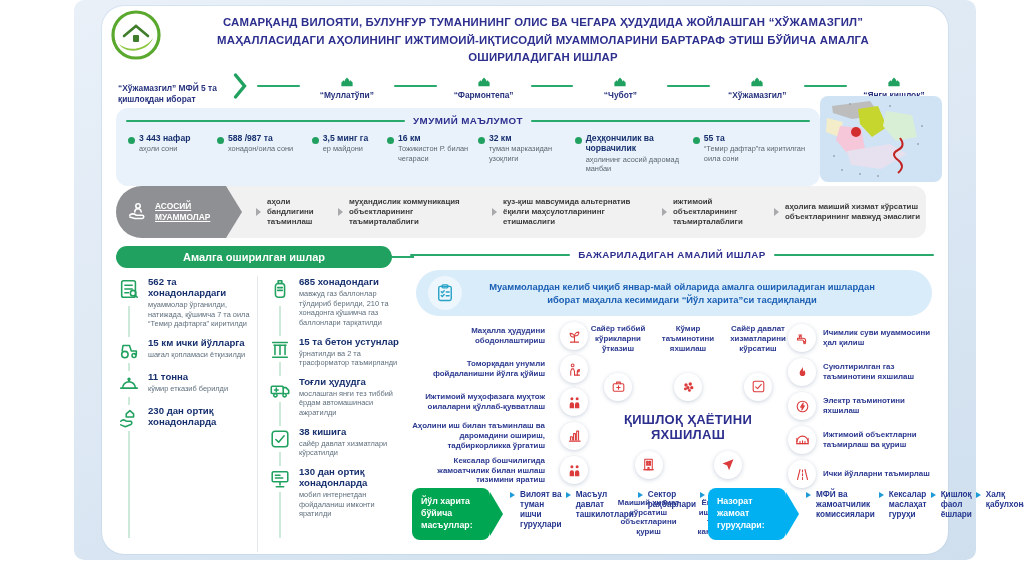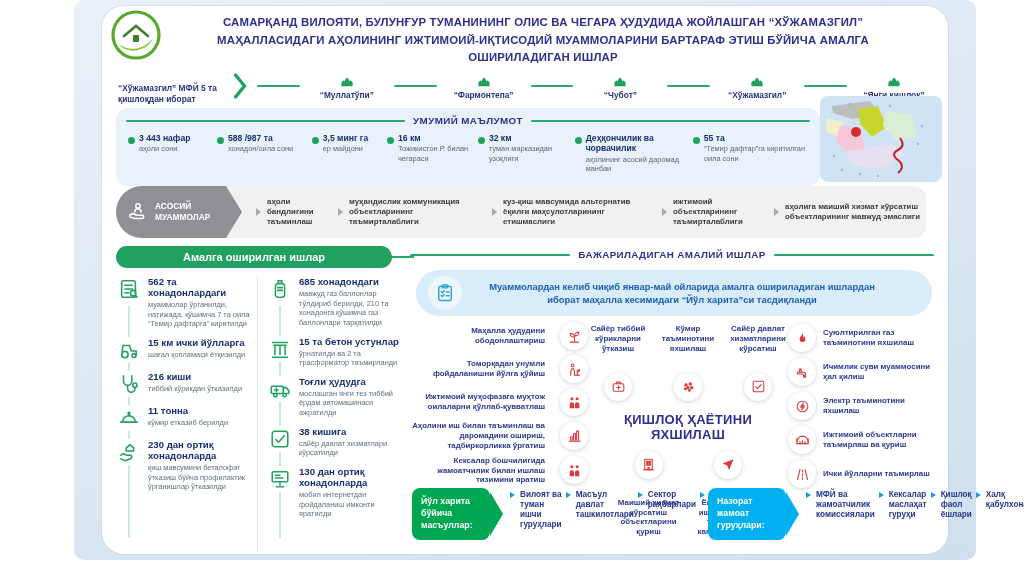--- a/index.html
+++ b/index.html
@@ -46,21 +46,21 @@
   .map{position:absolute;left:718px;top:90px;width:122px;height:86px;}
 
   
   .problems{position:absolute;left:14px;top:180px;width:810px;height:52px;background:#f1f1f2;
             border-radius:26px 12px 12px 26px;display:flex;align-items:center;}
   .p-label{position:relative;width:110px;height:52px;background:#8f9093;border-radius:26px 0 0 26px;
            display:flex;align-items:center;gap:6px;padding-left:11px;color:#fff;flex:none;}
   .p-label::after{content:"";position:absolute;left:100%;top:0;width:0;height:0;
            border-top:26px solid transparent;border-bottom:26px solid transparent;border-left:16px solid #8f9093;}
   .p-label svg{width:22px;height:22px;flex:none;}
-  .p-label .t{font-size:8.4px;font-weight:800;line-height:1.3;}
+  .p-label .t{font-size:8.4px;font-weight:800;line-height:1.3;text-decoration:underline;}
   .p-items{flex:1;display:flex;align-items:center;padding-left:30px;gap:12px;}
   .p-item{display:flex;align-items:center;gap:6px;}
   .p-item:nth-child(1){width:70px;} .p-item:nth-child(2){width:142px;} .p-item:nth-child(3){width:158px;}
   .p-item:nth-child(4){width:100px;} .p-item:nth-child(5){width:148px;}
   .p-tri{width:0;height:0;border-top:4px solid transparent;border-bottom:4px solid transparent;
          border-left:5px solid #a9a9ad;flex:none;}
   .p-item .t{font-size:7.9px;font-weight:600;color:#3c3c3c;line-height:1.3;}
 
   
   .done-hdr{position:absolute;left:14px;top:240px;width:276px;height:22px;background:#21a15f;
@@ -450,48 +450,36 @@
               </svg>
             </span>
             <div>
               <div class="d-val">15 км ички йўлларга</div>
               <div class="d-desc">шағал қопламаси ётқизилди</div>
             </div>
           </div>
         <div class="d-item">
             <span class="d-ic">
               <svg class="line">
-                <use href="#s-stetho"></use>
-              </svg>
-            </span>
-            <div>
-              <div class="d-val">216 киши</div>
-              <div class="d-desc">тиббий кўрикдан ўтказилди</div>
-            </div>
-          </div>
-        <div class="d-item">
-            <span class="d-ic">
-              <svg class="line">
                 <use href="#s-cart"></use>
               </svg>
             </span>
             <div>
               <div class="d-val">11 тонна</div>
               <div class="d-desc">кўмир етказиб берилди</div>
             </div>
           </div>
         <div class="d-item">
             <span class="d-ic">
               <svg class="line">
                 <use href="#s-househand"></use>
               </svg>
             </span>
             <div>
               <div class="d-val">230 дан ортиқ хонадонларда</div>
-              <div class="d-desc">қиш мавсумини беталофат ўтказиш бўйча профилактик ўрганишлар ўтказилди</div>
             </div>
           </div>
       </div>
       <div class="done-col second">
         <div class="vline"></div>
         <div class="d-item">
             <span class="d-ic">
               <svg class="line">
                 <use href="#s-gas"></use>
               </svg>
@@ -648,33 +636,33 @@
                   <use href="#s-plane"></use>
                 </svg>
               </span>
               <span class="gm-t">Ёшлар билан ишлаш бўйича телеграмм каналини очиш</span>
             </div>
         </div>
       </div>
       <div class="grid-right">
         <div class="gr-item">
             <span class="circle">
+              <svg class="line">
+                <use href="#s-faucet"></use>
+              </svg>
+            </span>
+            <span class="gr-t">Ичимлик суви муаммосини ҳал қилиш</span>
+          </div>
+        <div class="gr-item">
+            <span class="circle">
               <svg class="fill">
                 <use href="#s-flame"></use>
               </svg>
             </span>
             <span class="gr-t">Суюлтирилган газ таъминотини яхшилаш</span>
-          </div>
-        <div class="gr-item">
-            <span class="circle">
-              <svg class="line">
-                <use href="#s-faucet"></use>
-              </svg>
-            </span>
-            <span class="gr-t">Ичимлик суви муаммосини ҳал қилиш</span>
           </div>
         <div class="gr-item">
             <span class="circle">
               <svg class="line">
                 <use href="#s-electric"></use>
               </svg>
             </span>
             <span class="gr-t">Электр таъминотини яхшилаш</span>
           </div>
         <div class="gr-item">

